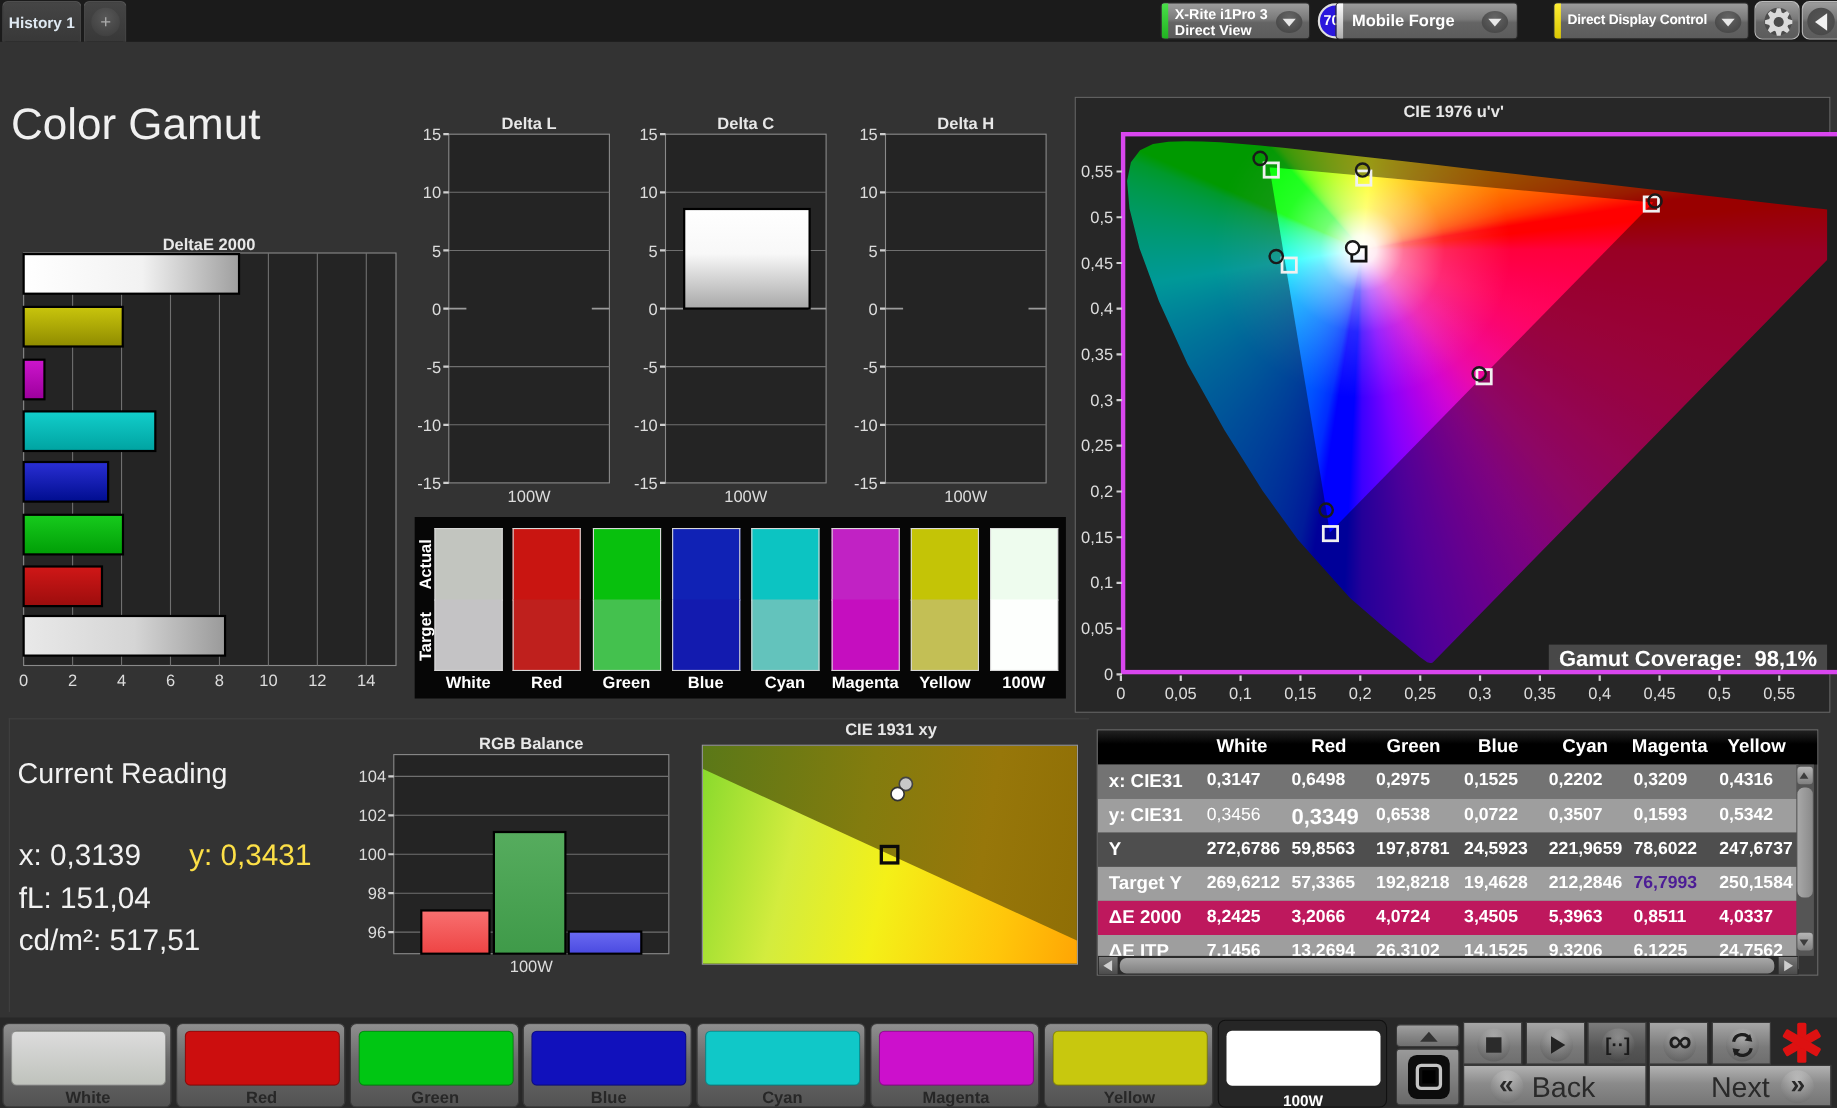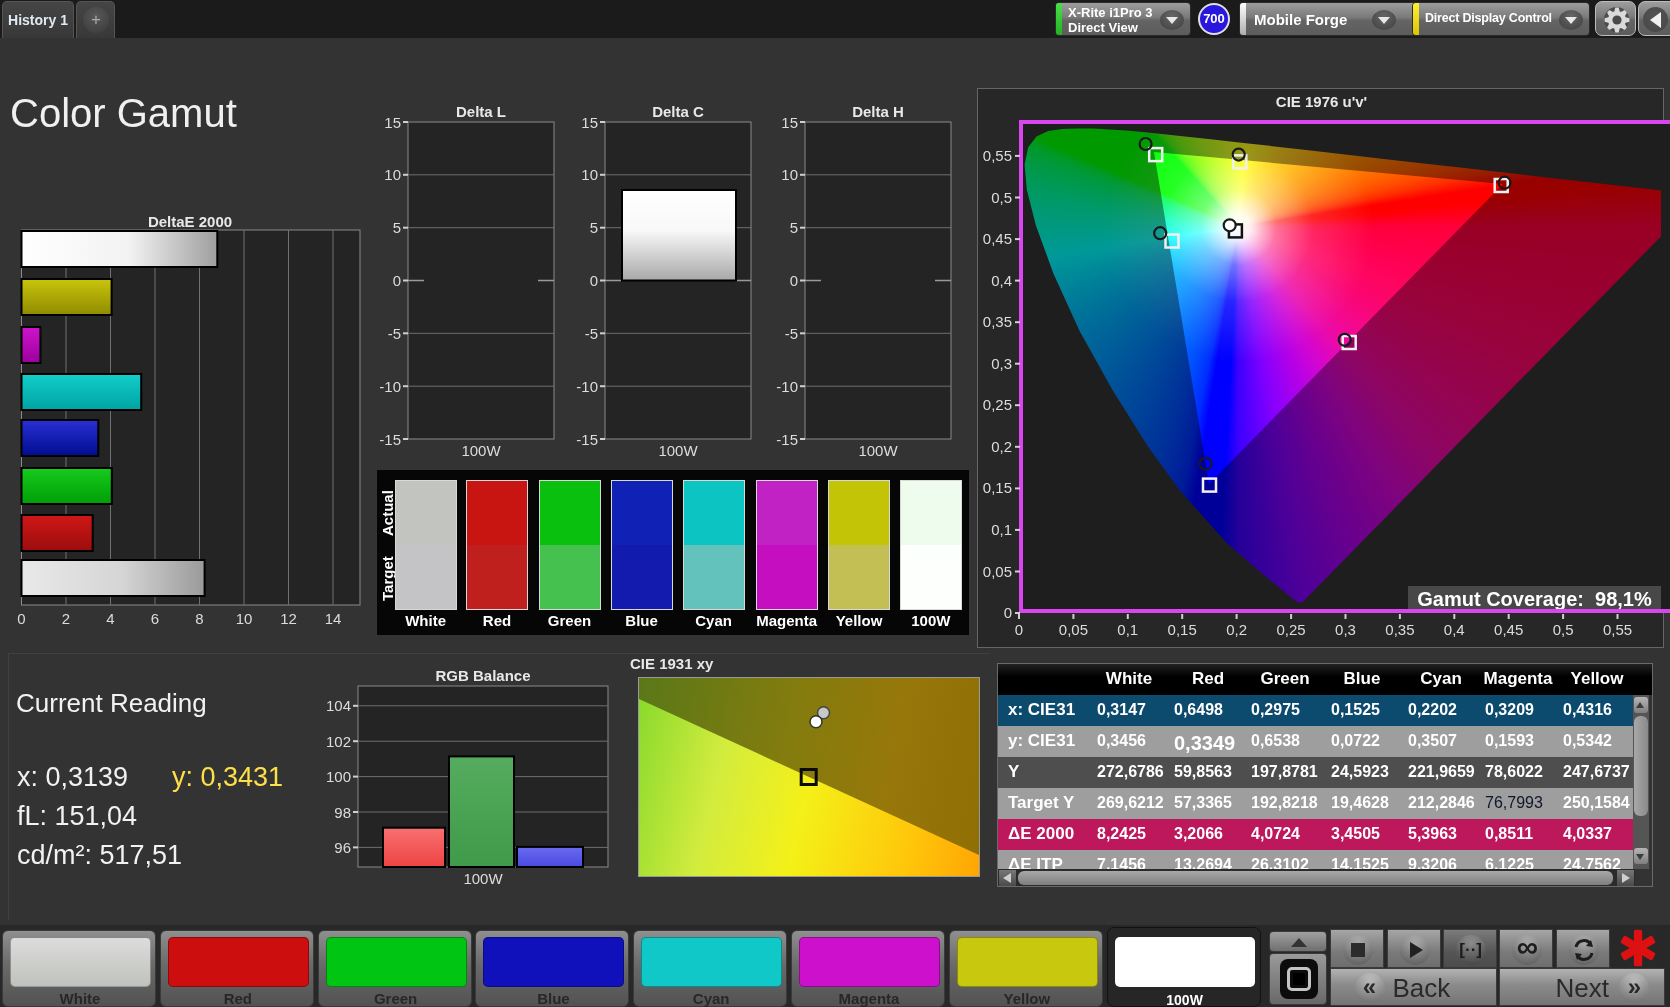--- a/index.html
+++ b/index.html
@@ -15,21 +15,21 @@
  <div class="abs" style="left:76px;top:1px;width:39px;height:37px;background:linear-gradient(#454545,#383838);border:1px solid #555;border-bottom:none;border-radius:5px 5px 0 0">
    <div class="abs" style="left:6px;top:5px;width:26px;height:26px;border-radius:50%;background:radial-gradient(circle at 50% 35%,#585858,#3a3a3a);color:#aaa;font-size:17px;line-height:25px;text-align:center">+</div>
  </div>
  <div class="abs grad-btn" style="left:1055px;top:2px;width:136px;height:34px;overflow:hidden">
    <div class="abs" style="left:0;top:0;width:6px;height:34px;background:linear-gradient(#49e049,#1faf1f)"></div>
    <div class="abs" style="left:12px;top:2px;color:#fff;font-size:13px;font-weight:bold;line-height:15px">X-Rite i1Pro 3<br>Direct View</div>
    <div class="abs" style="left:104px;top:7px;width:24px;height:20px;border-radius:50%;background:radial-gradient(circle at 50% 30%,#666,#3f3f3f)"></div>
    <div class="abs" style="left:110px;top:14px;width:0;height:0;border-left:6px solid transparent;border-right:6px solid transparent;border-top:7px solid #e8e8e8"></div>
  </div>
  <div class="abs" style="left:1198px;top:3px;width:32px;height:32px;border-radius:50%;background:#2a17dd;border:2px solid #dfdfdf;color:#fff;font-size:13px;font-weight:bold;line-height:28px;text-align:center">700</div>
- <div class="abs grad-btn" style="left:1239px;top:2px;width:196px;height:34px;overflow:hidden">
+ <div class="abs grad-btn" style="left:1214px;top:2px;width:166px;height:34px;overflow:hidden">
    <div class="abs" style="left:0;top:0;width:6px;height:34px;background:linear-gradient(#ffffff,#a8a8a8)"></div>
    <div class="abs" style="left:14px;top:8px;color:#fff;font-size:15px;font-weight:bold">Mobile Forge</div>
    <div class="abs" style="left:132px;top:7px;width:24px;height:20px;border-radius:50%;background:radial-gradient(circle at 50% 30%,#666,#3f3f3f)"></div>
    <div class="abs" style="left:138px;top:14px;width:0;height:0;border-left:6px solid transparent;border-right:6px solid transparent;border-top:7px solid #e8e8e8"></div>
  </div>
  <div class="abs grad-btn" style="left:1412px;top:2px;width:178px;height:34px;overflow:hidden">
    <div class="abs" style="left:0;top:0;width:6px;height:34px;background:linear-gradient(#ffee33,#d8c400)"></div>
    <div class="abs" style="left:12px;top:8px;color:#fff;font-size:12.5px;font-weight:bold;letter-spacing:-0.2px">Direct Display Control</div>
    <div class="abs" style="left:146px;top:7px;width:24px;height:20px;border-radius:50%;background:radial-gradient(circle at 50% 30%,#666,#3f3f3f)"></div>
    <div class="abs" style="left:152px;top:14px;width:0;height:0;border-left:6px solid transparent;border-right:6px solid transparent;border-top:7px solid #e8e8e8"></div>
@@ -256,21 +256,21 @@
     <text class="alab" x="31" y="159.5" text-anchor="end" font-size="16">98</text>
     <line x1="38" y1="189.4" x2="288" y2="189.4" stroke="#6f6f6f" stroke-width="1"></line>
     <line x1="33" y1="189.4" x2="38" y2="189.4" stroke="#cfcfcf" stroke-width="2"></line>
     <text class="alab" x="31" y="194.9" text-anchor="end" font-size="16">96</text>
     <rect x="63" y="169.7" width="62" height="39.3" fill="url(#rbr)" stroke="#000" stroke-width="2"></rect>
     <rect x="129" y="98.4" width="65" height="110.6" fill="url(#rbg)" stroke="#000" stroke-width="2"></rect>
     <rect x="197" y="188.9" width="66" height="20.1" fill="url(#rbb)" stroke="#000" stroke-width="2"></rect>
     <text class="alab" x="163" y="226" text-anchor="middle" font-size="16">100W</text>
   </svg>
 <div class="abs" style="left:630px;top:655px;width:360px;height:240px">
-    <div class="abs" style="left:0;top:0;width:360px;height:20px;text-align:left;color:#e8e8e8;font-size:15px;font-weight:bold">CIE 1931 xy</div>
+    <div class="abs" style="left:0;top:0;width:360px;height:20px;text-align:center;color:#e8e8e8;font-size:15px;font-weight:bold">CIE 1931 xy</div>
     <div class="abs" style="left:8px;top:22px;width:342px;height:200px;border:1px solid #999;overflow:hidden">
       <div class="abs" style="left:0;top:0;width:342px;height:200px;background:linear-gradient(100deg,#5a7818,#837c0e 42%,#97770a 72%,#8f6e05)"></div>
       <div class="abs" style="left:0;top:0;width:342px;height:200px;background:linear-gradient(103deg,#86d92c,#d3ec3e 26%,#f4f018 50%,#ffc60a 80%,#ffa404);clip-path:polygon(0 21px,340px 177px,342px 200px,0 200px)"></div>
       <svg class="abs" style="left:0;top:0" width="342" height="200">
         <circle cx="184.5" cy="34.7" r="6" fill="#c8c8c8" stroke="#444" stroke-width="1.5"></circle>
         <circle cx="177" cy="43.8" r="6" fill="#ffffff" stroke="#333" stroke-width="1.5"></circle>
         <rect x="162.2" y="91.5" width="15" height="15" fill="none" stroke="#0a0a0a" stroke-width="3"></rect>
       </svg>
     </div>
   </div>
@@ -351,33 +351,33 @@
 <div class="abs" style="left:997px;top:663px;width:656px;height:224px;background:#333;border:1px solid #6a6a6a;overflow:hidden">
     <div class="abs" style="left:0;top:0;width:656px;height:31px;background:linear-gradient(#222,#000 40%,#000)">
       <div class="abs" style="left:131px;top:5px;width:90px;margin-left:-45px;text-align:center;color:#fff;font-size:17px;font-weight:bold">White</div>
       <div class="abs" style="left:210px;top:5px;width:90px;margin-left:-45px;text-align:center;color:#fff;font-size:17px;font-weight:bold">Red</div>
       <div class="abs" style="left:287px;top:5px;width:90px;margin-left:-45px;text-align:center;color:#fff;font-size:17px;font-weight:bold">Green</div>
       <div class="abs" style="left:364px;top:5px;width:90px;margin-left:-45px;text-align:center;color:#fff;font-size:17px;font-weight:bold">Blue</div>
       <div class="abs" style="left:443px;top:5px;width:90px;margin-left:-45px;text-align:center;color:#fff;font-size:17px;font-weight:bold">Cyan</div>
       <div class="abs" style="left:520px;top:5px;width:90px;margin-left:-45px;text-align:center;color:#fff;font-size:17px;font-weight:bold">Magenta</div>
       <div class="abs" style="left:599px;top:5px;width:90px;margin-left:-45px;text-align:center;color:#fff;font-size:17px;font-weight:bold">Yellow</div>
     </div>
-    <div class="abs" style="left:0;top:31px;width:637px;height:31px;background:#0c4a6e">
+    <div class="abs" style="left:0;top:31px;width:637px;height:31px;background:#737373">
       <div class="abs" style="left:10px;top:5px;color:#fff;font-size:17px;font-weight:bold">x: CIE31</div>
       <div class="abs" style="left:99px;top:6px;color:#fff;font-size:16px;font-weight:bold">0,3147</div>
       <div class="abs" style="left:176px;top:6px;color:#fff;font-size:16px;font-weight:bold">0,6498</div>
       <div class="abs" style="left:253px;top:6px;color:#fff;font-size:16px;font-weight:bold">0,2975</div>
       <div class="abs" style="left:333px;top:6px;color:#fff;font-size:16px;font-weight:bold">0,1525</div>
       <div class="abs" style="left:410px;top:6px;color:#fff;font-size:16px;font-weight:bold">0,2202</div>
       <div class="abs" style="left:487px;top:6px;color:#fff;font-size:16px;font-weight:bold">0,3209</div>
       <div class="abs" style="left:565px;top:6px;color:#fff;font-size:16px;font-weight:bold">0,4316</div>
     </div>
     <div class="abs" style="left:0;top:62px;width:637px;height:31px;background:#9e9e9e">
       <div class="abs" style="left:10px;top:5px;color:#fff;font-size:17px;font-weight:bold">y: CIE31</div>
-      <div class="abs" style="left:99px;top:6px;color:#fff;font-size:16px;font-weight:bold">0,3456</div>
+      <div class="abs" style="left:99px;top:6px;color:#fff;font-size:16px;font-weight:normal">0,3456</div>
       <div class="abs" style="left:176px;top:6px;color:#fff;font-size:20px;font-weight:bold">0,3349</div>
       <div class="abs" style="left:253px;top:6px;color:#fff;font-size:16px;font-weight:bold">0,6538</div>
       <div class="abs" style="left:333px;top:6px;color:#fff;font-size:16px;font-weight:bold">0,0722</div>
       <div class="abs" style="left:410px;top:6px;color:#fff;font-size:16px;font-weight:bold">0,3507</div>
       <div class="abs" style="left:487px;top:6px;color:#fff;font-size:16px;font-weight:bold">0,1593</div>
       <div class="abs" style="left:565px;top:6px;color:#fff;font-size:16px;font-weight:bold">0,5342</div>
     </div>
     <div class="abs" style="left:0;top:93px;width:637px;height:31px;background:#4e4e4e">
       <div class="abs" style="left:10px;top:5px;color:#fff;font-size:17px;font-weight:bold">Y</div>
       <div class="abs" style="left:99px;top:6px;color:#fff;font-size:16px;font-weight:bold">272,6786</div>
@@ -388,21 +388,21 @@
       <div class="abs" style="left:487px;top:6px;color:#fff;font-size:16px;font-weight:bold">78,6022</div>
       <div class="abs" style="left:565px;top:6px;color:#fff;font-size:16px;font-weight:bold">247,6737</div>
     </div>
     <div class="abs" style="left:0;top:124px;width:637px;height:31px;background:#9e9e9e">
       <div class="abs" style="left:10px;top:5px;color:#fff;font-size:17px;font-weight:bold">Target Y</div>
       <div class="abs" style="left:99px;top:6px;color:#fff;font-size:16px;font-weight:bold">269,6212</div>
       <div class="abs" style="left:176px;top:6px;color:#fff;font-size:16px;font-weight:bold">57,3365</div>
       <div class="abs" style="left:253px;top:6px;color:#fff;font-size:16px;font-weight:bold">192,8218</div>
       <div class="abs" style="left:333px;top:6px;color:#fff;font-size:16px;font-weight:bold">19,4628</div>
       <div class="abs" style="left:410px;top:6px;color:#fff;font-size:16px;font-weight:bold">212,2846</div>
-      <div class="abs" style="left:487px;top:6px;color:#0f172a;font-size:16px;font-weight:normal">76,7993</div>
+      <div class="abs" style="left:487px;top:6px;color:#4c1d95;font-size:16px;font-weight:bold">76,7993</div>
       <div class="abs" style="left:565px;top:6px;color:#fff;font-size:16px;font-weight:bold">250,1584</div>
     </div>
     <div class="abs" style="left:0;top:155px;width:637px;height:31px;background:#be185d">
       <div class="abs" style="left:10px;top:5px;color:#fff;font-size:17px;font-weight:bold">ΔE 2000</div>
       <div class="abs" style="left:99px;top:6px;color:#fff;font-size:16px;font-weight:bold">8,2425</div>
       <div class="abs" style="left:176px;top:6px;color:#fff;font-size:16px;font-weight:bold">3,2066</div>
       <div class="abs" style="left:253px;top:6px;color:#fff;font-size:16px;font-weight:bold">4,0724</div>
       <div class="abs" style="left:333px;top:6px;color:#fff;font-size:16px;font-weight:bold">3,4505</div>
       <div class="abs" style="left:410px;top:6px;color:#fff;font-size:16px;font-weight:bold">5,3963</div>
       <div class="abs" style="left:487px;top:6px;color:#fff;font-size:16px;font-weight:bold">0,8511</div>

